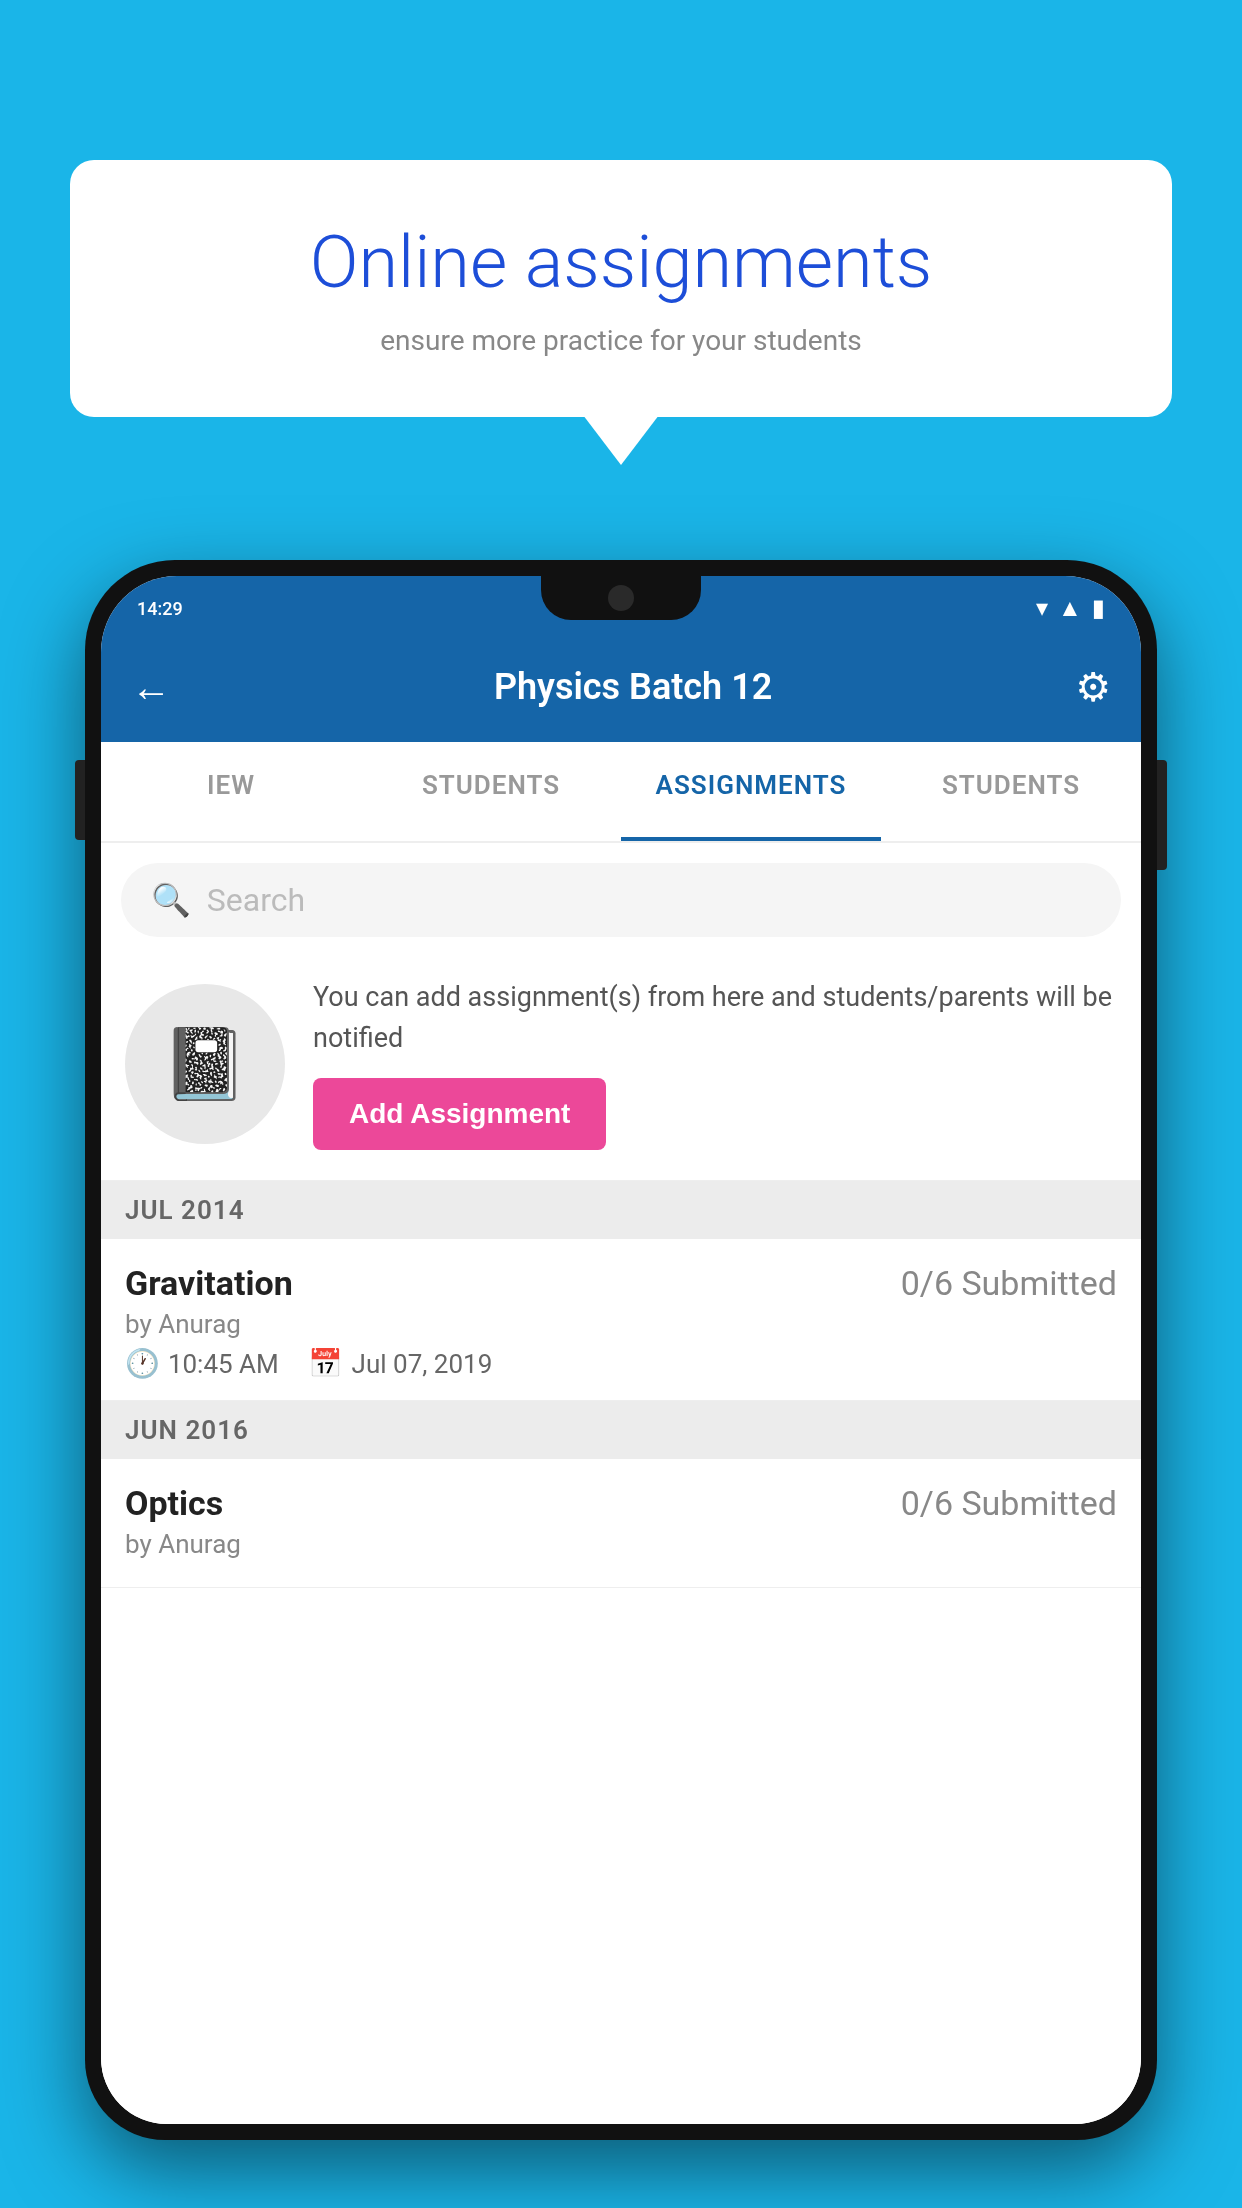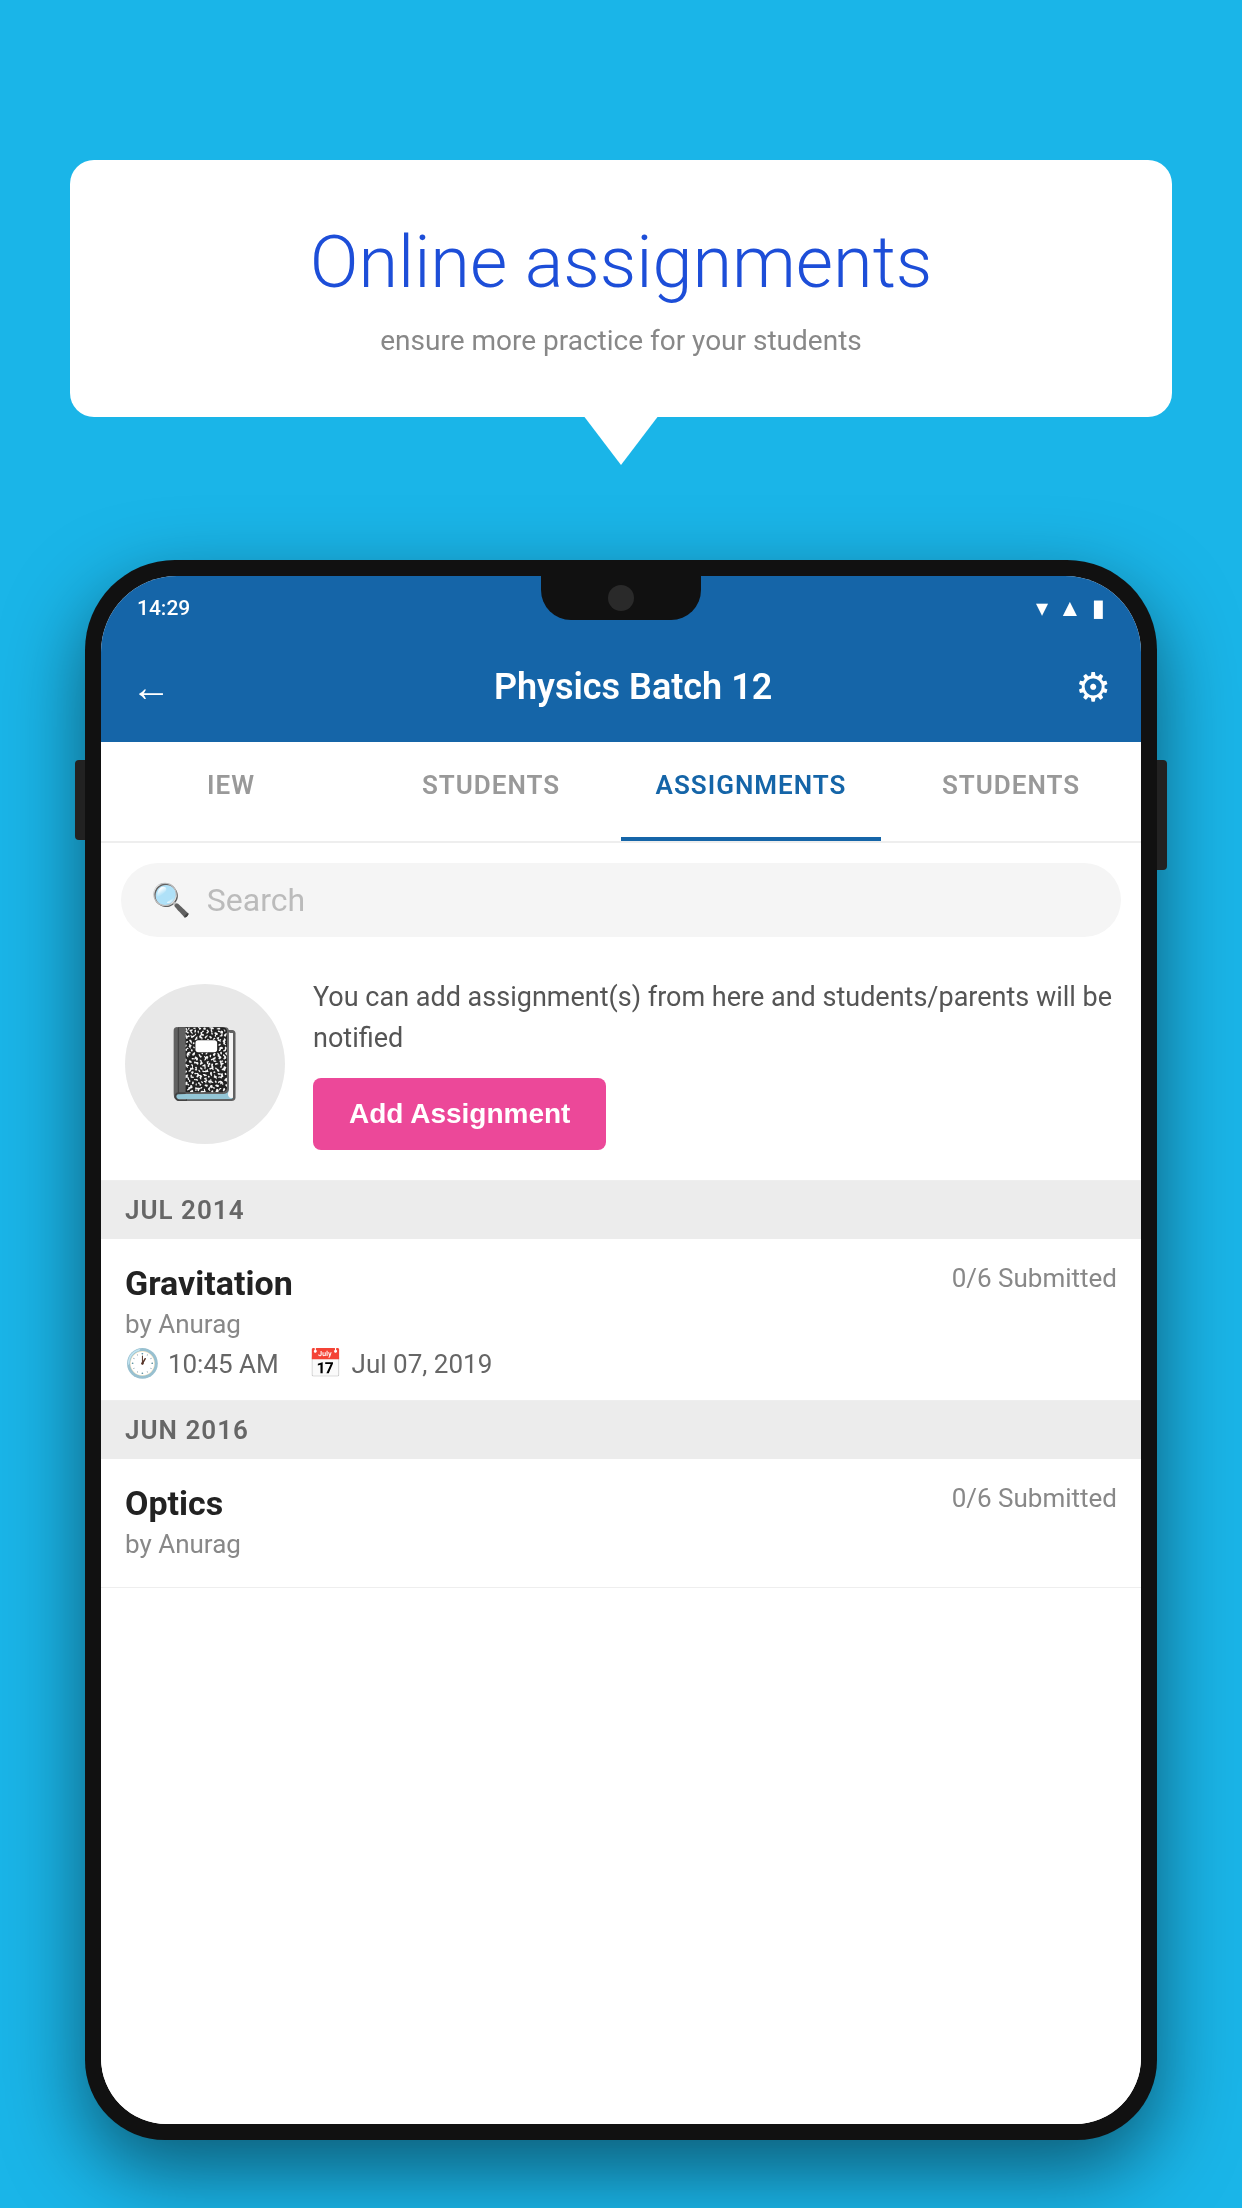--- a/index.html
+++ b/index.html
@@ -120,21 +120,21 @@
       background: #1565a8;
       height: 56px;
       display: flex;
       align-items: center;
       justify-content: space-between;
       padding: 0 36px 0 36px;
       padding-top: 8px;
     }
     .status-time {
       color: white;
-      font-size: 21px;
+      font-size: 18px;
       font-weight: 500;
     }
     .status-icons {
       display: flex;
       align-items: center;
       gap: 10px;
     }
     .status-icon {
       color: white;
       font-size: 24px;
@@ -287,21 +287,21 @@
       justify-content: space-between;
       align-items: flex-start;
       margin-bottom: 6px;
     }
     .assignment-title {
       font-size: 34px;
       font-weight: 700;
       color: #222;
     }
     .assignment-submitted {
-      font-size: 26px;
+      font-size: 34px;
       color: #888;
     }
     .assignment-author {
       color: #888;
       font-size: 26px;
       margin-bottom: 8px;
     }
     .assignment-meta {
       display: flex;
       align-items: center;

